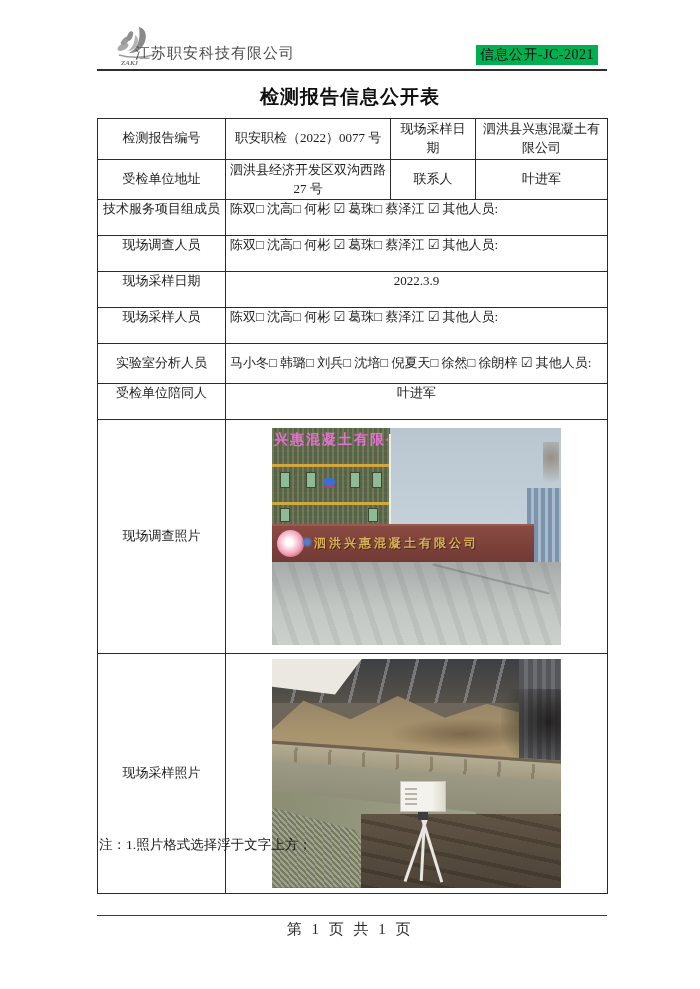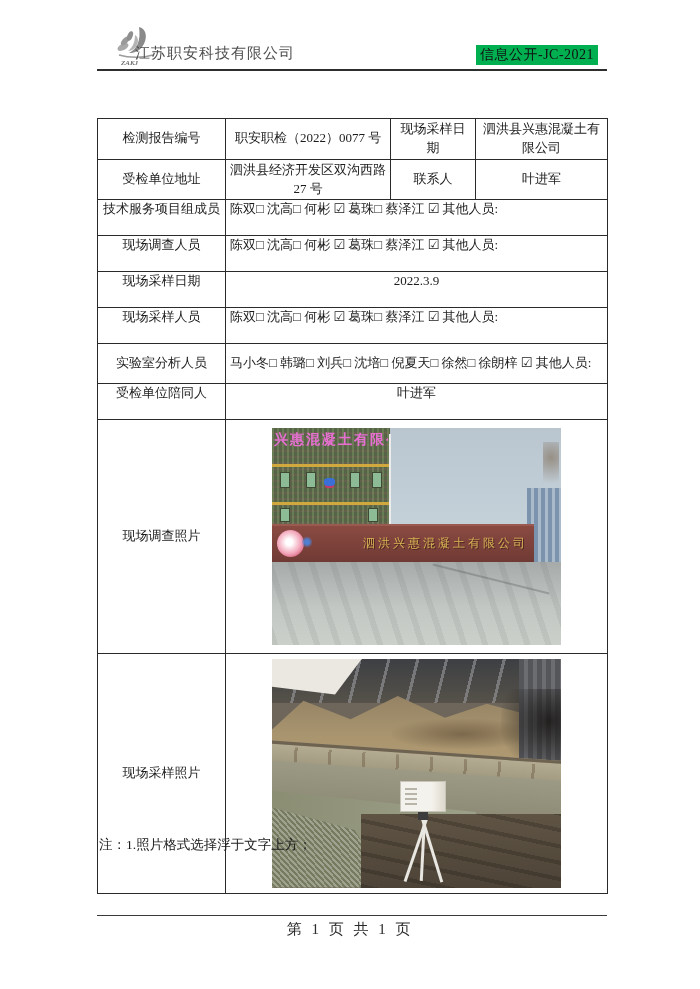--- a/index.html
+++ b/index.html
@@ -56,22 +56,22 @@
   .p1-fence { position:absolute; right:0; top:60px; width:34px; height:76px;
      background:repeating-linear-gradient(90deg,#7b93ac 0 4px,#a9bbca 4px 7px); }
   .p1-tree { position:absolute; right:2px; top:14px; width:16px; height:52px;
      background:radial-gradient(circle at 50% 30%, rgba(120,95,70,.55), rgba(120,95,70,0) 70%); }
   .p1-wall { position:absolute; left:0; top:96px; width:262px; height:38px;
      background:linear-gradient(180deg,#8a4a42,#703a34); border-top:2px solid #9a5a50; }
   .p1-emblem { position:absolute; left:5px; top:4px; width:27px; height:27px; border-radius:50%;
      background:radial-gradient(circle at 45% 45%, #ffffff 15%, #f2a6ba 55%, #d25070 85%); box-shadow:6px 2px 0 -8px #3a6fd8; }
   .p1-emblem:after { content:""; position:absolute; right:-8px; top:6px; width:10px; height:12px;
      background:radial-gradient(circle,#4f7fd0 30%,rgba(79,127,208,0) 75%); }
-  .p1-wall-text { position:absolute; left:42px; top:9px; width:214px; text-align:right;
-     font-size:12px; font-weight:normal; color:#d8b254; letter-spacing:3px; white-space:nowrap;
+  .p1-wall-text { position:absolute; left:42px; top:9px; width:214px; text-align:left;
+     font-size:12px; font-weight:bold; color:#d8b254; letter-spacing:3px; white-space:nowrap;
      text-shadow:1px 1px 0 #4a241f; }
   .p1-ground { position:absolute; left:0; top:134px; width:289px; height:83px;
      background:
        repeating-linear-gradient(72deg, rgba(88,94,94,.10) 0 6px, rgba(0,0,0,0) 6px 20px),
        linear-gradient(180deg,#a6aaa9 0%,#c3c7c4 55%,#ccd0ca 100%); }
   .p1-crack { position:absolute; left:55%; top:150px; width:120px; height:2px; background:rgba(90,95,95,.35); transform:rotate(14deg); }
 
   .photo2 { width:289px; height:229px; background:#6e665a; }
   .p2-roof { position:absolute; left:0; top:0; width:289px; height:44px;
      background:
@@ -135,20 +135,21 @@
       <path d="M24 2 C32 4 33 14 27 22 C24 26 19 28 14 28 C22 24 26 16 24 2 Z" fill="#8a8a8a"></path>
       <path d="M20 10 C24 12 24 19 20 23 C18 25 15 26 13 26 C17 23 20 18 20 10 Z" fill="#b5b5b5"></path>
       <path d="M4 30 C14 33 28 33 38 30" stroke="#9c9c9c" stroke-width="1.6" fill="none"></path>
       <text x="6" y="40" font-size="7" font-style="italic" font-weight="bold" fill="#6f6f6f" font-family="Liberation Serif, serif">ZAKJ</text>
     </svg>
   </div>
   <div class="hdr-company">江苏职安科技有限公司</div>
   <div class="hdr-code" style="background-color: rgb(0, 176, 80);">信息公开-JC-2021</div>
   <div class="hdr-rule"></div>
 
+  <div class="doc-title">检测报告信息公开表</div>
 
   <div class="tbl-wrap">
     <table class="main">
       <colgroup>
           <col class="c1">
           <col class="c2">
           <col class="c3">
           <col class="c4">
         </colgroup>
       <tbody>

